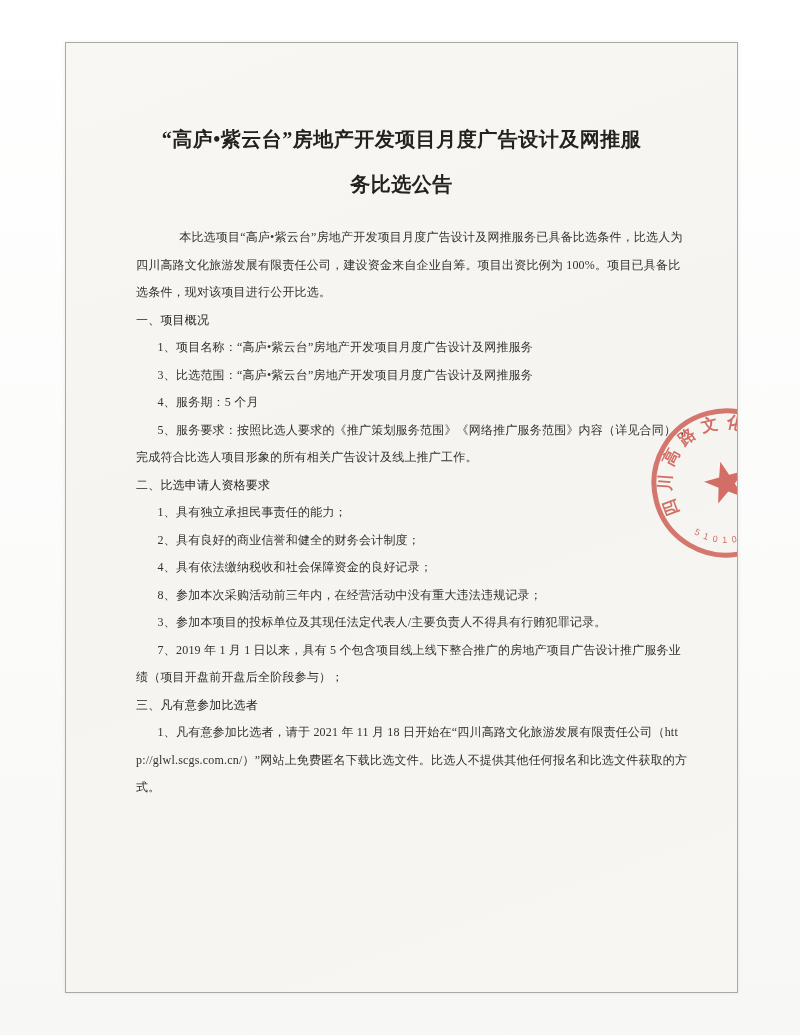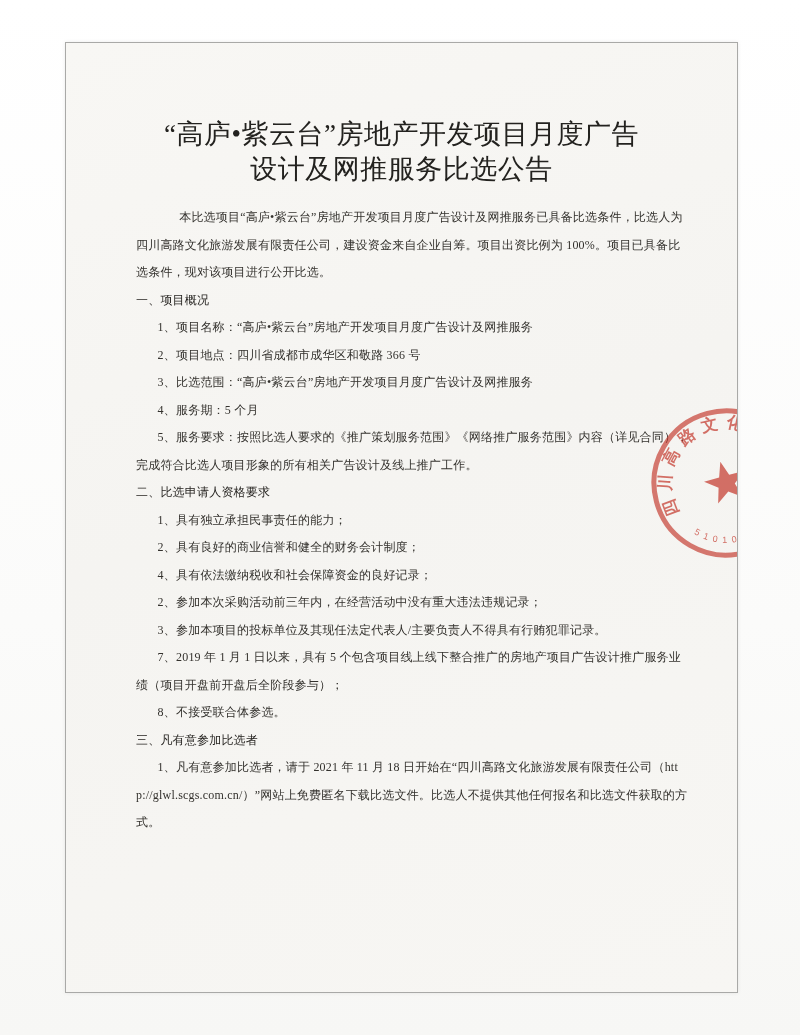--- a/index.html
+++ b/index.html
@@ -21,23 +21,23 @@
     background: linear-gradient(160deg, #f8f7f4 0%, #f5f4f1 45%, #f7f6f3 100%);
     border: 1px solid #a9a9a7;
     box-shadow: 0 0 4px rgba(0,0,0,0.08);
     overflow: hidden;
     box-sizing: border-box;
   }
   .doc-title {
     width: 480px;
     margin: 74px auto 0 auto;
     text-align: center;
-    font-size: 27px;
-    line-height: 35px;
-    font-weight: normal;
+    font-size: 20px;
+    line-height: 45px;
+    font-weight: bold;
     letter-spacing: 0.5px;
     color: #23221f;
   }
   .doc-body {
     margin: 17px 48px 0 70px;
     color: #33312d;
   }
   .doc-body p {
     margin: 0;
     font-size: 12px;
@@ -62,32 +62,30 @@
 <div class="scan-bg"></div>
 
 <div class="paper">
 
   <h1 class="doc-title">“高庐•紫云台”房地产开发项目月度广告设计及网推服务比选公告</h1>
 
   <div class="doc-body">
     <p class="para">本比选项目“高庐•紫云台”房地产开发项目月度广告设计及网推服务已具备比选条件，比选人为四川高路文化旅游发展有限责任公司，建设资金来自企业自筹。项目出资比例为 100%。项目已具备比选条件，现对该项目进行公开比选。</p>
     <p class="heading">一、项目概况</p>
     <p class="item">1、项目名称：“高庐•紫云台”房地产开发项目月度广告设计及网推服务</p>
-    <p class="item">2、项目地点：四川省成都市成华区和敬路 366 号</p>
     <p class="item">3、比选范围：“高庐•紫云台”房地产开发项目月度广告设计及网推服务</p>
     <p class="item">4、服务期：5 个月</p>
     <p class="item">5、服务要求：按照比选人要求的《推广策划服务范围》《网络推广服务范围》内容（详见合同），完成符合比选人项目形象的所有相关广告设计及线上推广工作。</p>
     <p class="heading">二、比选申请人资格要求</p>
     <p class="item">1、具有独立承担民事责任的能力；</p>
     <p class="item">2、具有良好的商业信誉和健全的财务会计制度；</p>
     <p class="item">4、具有依法缴纳税收和社会保障资金的良好记录；</p>
-    <p class="item">2、参加本次采购活动前三年内，在经营活动中没有重大违法违规记录；</p>
+    <p class="item">8、参加本次采购活动前三年内，在经营活动中没有重大违法违规记录；</p>
     <p class="item">3、参加本项目的投标单位及其现任法定代表人/主要负责人不得具有行贿犯罪记录。</p>
     <p class="item">7、2019 年 1 月 1 日以来，具有 5 个包含项目线上线下整合推广的房地产项目广告设计推广服务业绩（项目开盘前开盘后全阶段参与）；</p>
-    <p class="item">8、不接受联合体参选。</p>
     <p class="heading">三、凡有意参加比选者</p>
     <p class="item">1、凡有意参加比选者，请于 2021 年 11 月 18 日开始在“四川高路文化旅游发展有限责任公司（http://glwl.scgs.com.cn/）”网站上免费匿名下载比选文件。比选人不提供其他任何报名和比选文件获取的方式。</p>
   </div>
 
   <svg class="seal" viewBox="0 0 170 170">
     <defs>
       <path id="sealTopArc" d="M 33.3,103.8 A 55,55 0 1 1 136.7,103.8" fill="none"></path>
       <path id="sealBottomArc" d="M 35.9,119.4 A 60,60 0 0 0 134.1,119.4" fill="none"></path>
     </defs>
     <g transform="rotate(-15 85 85)" opacity="0.9">

